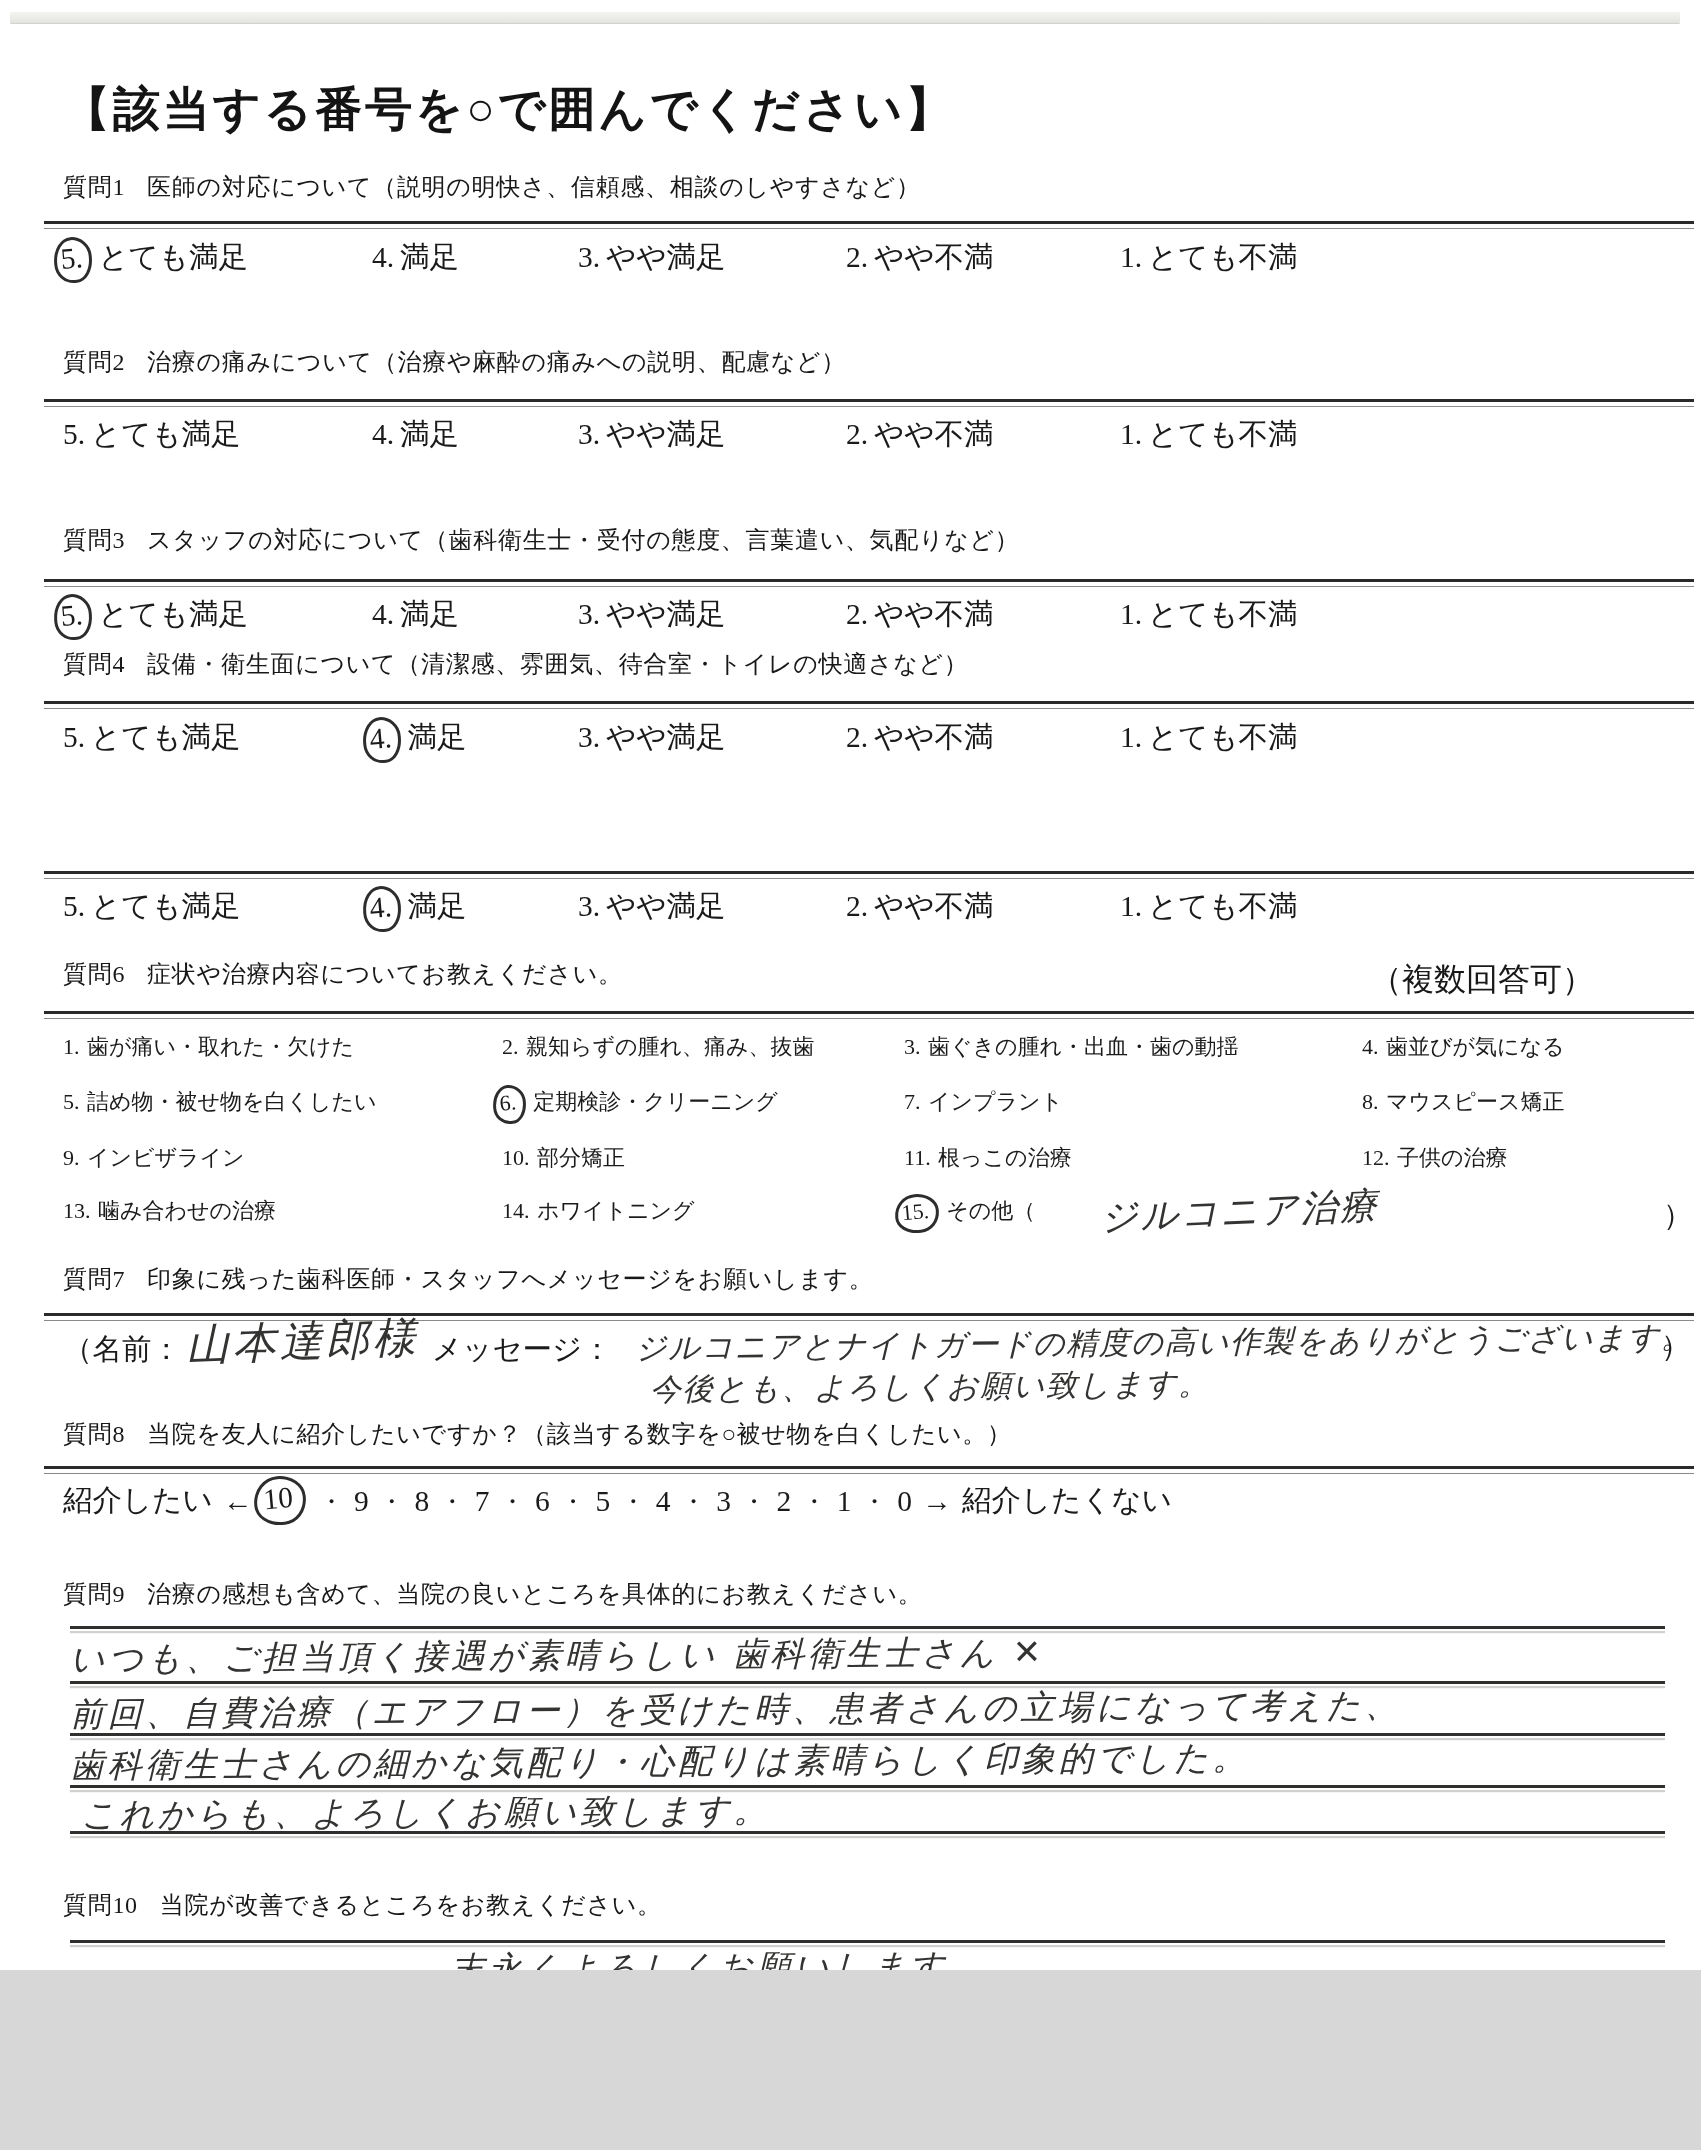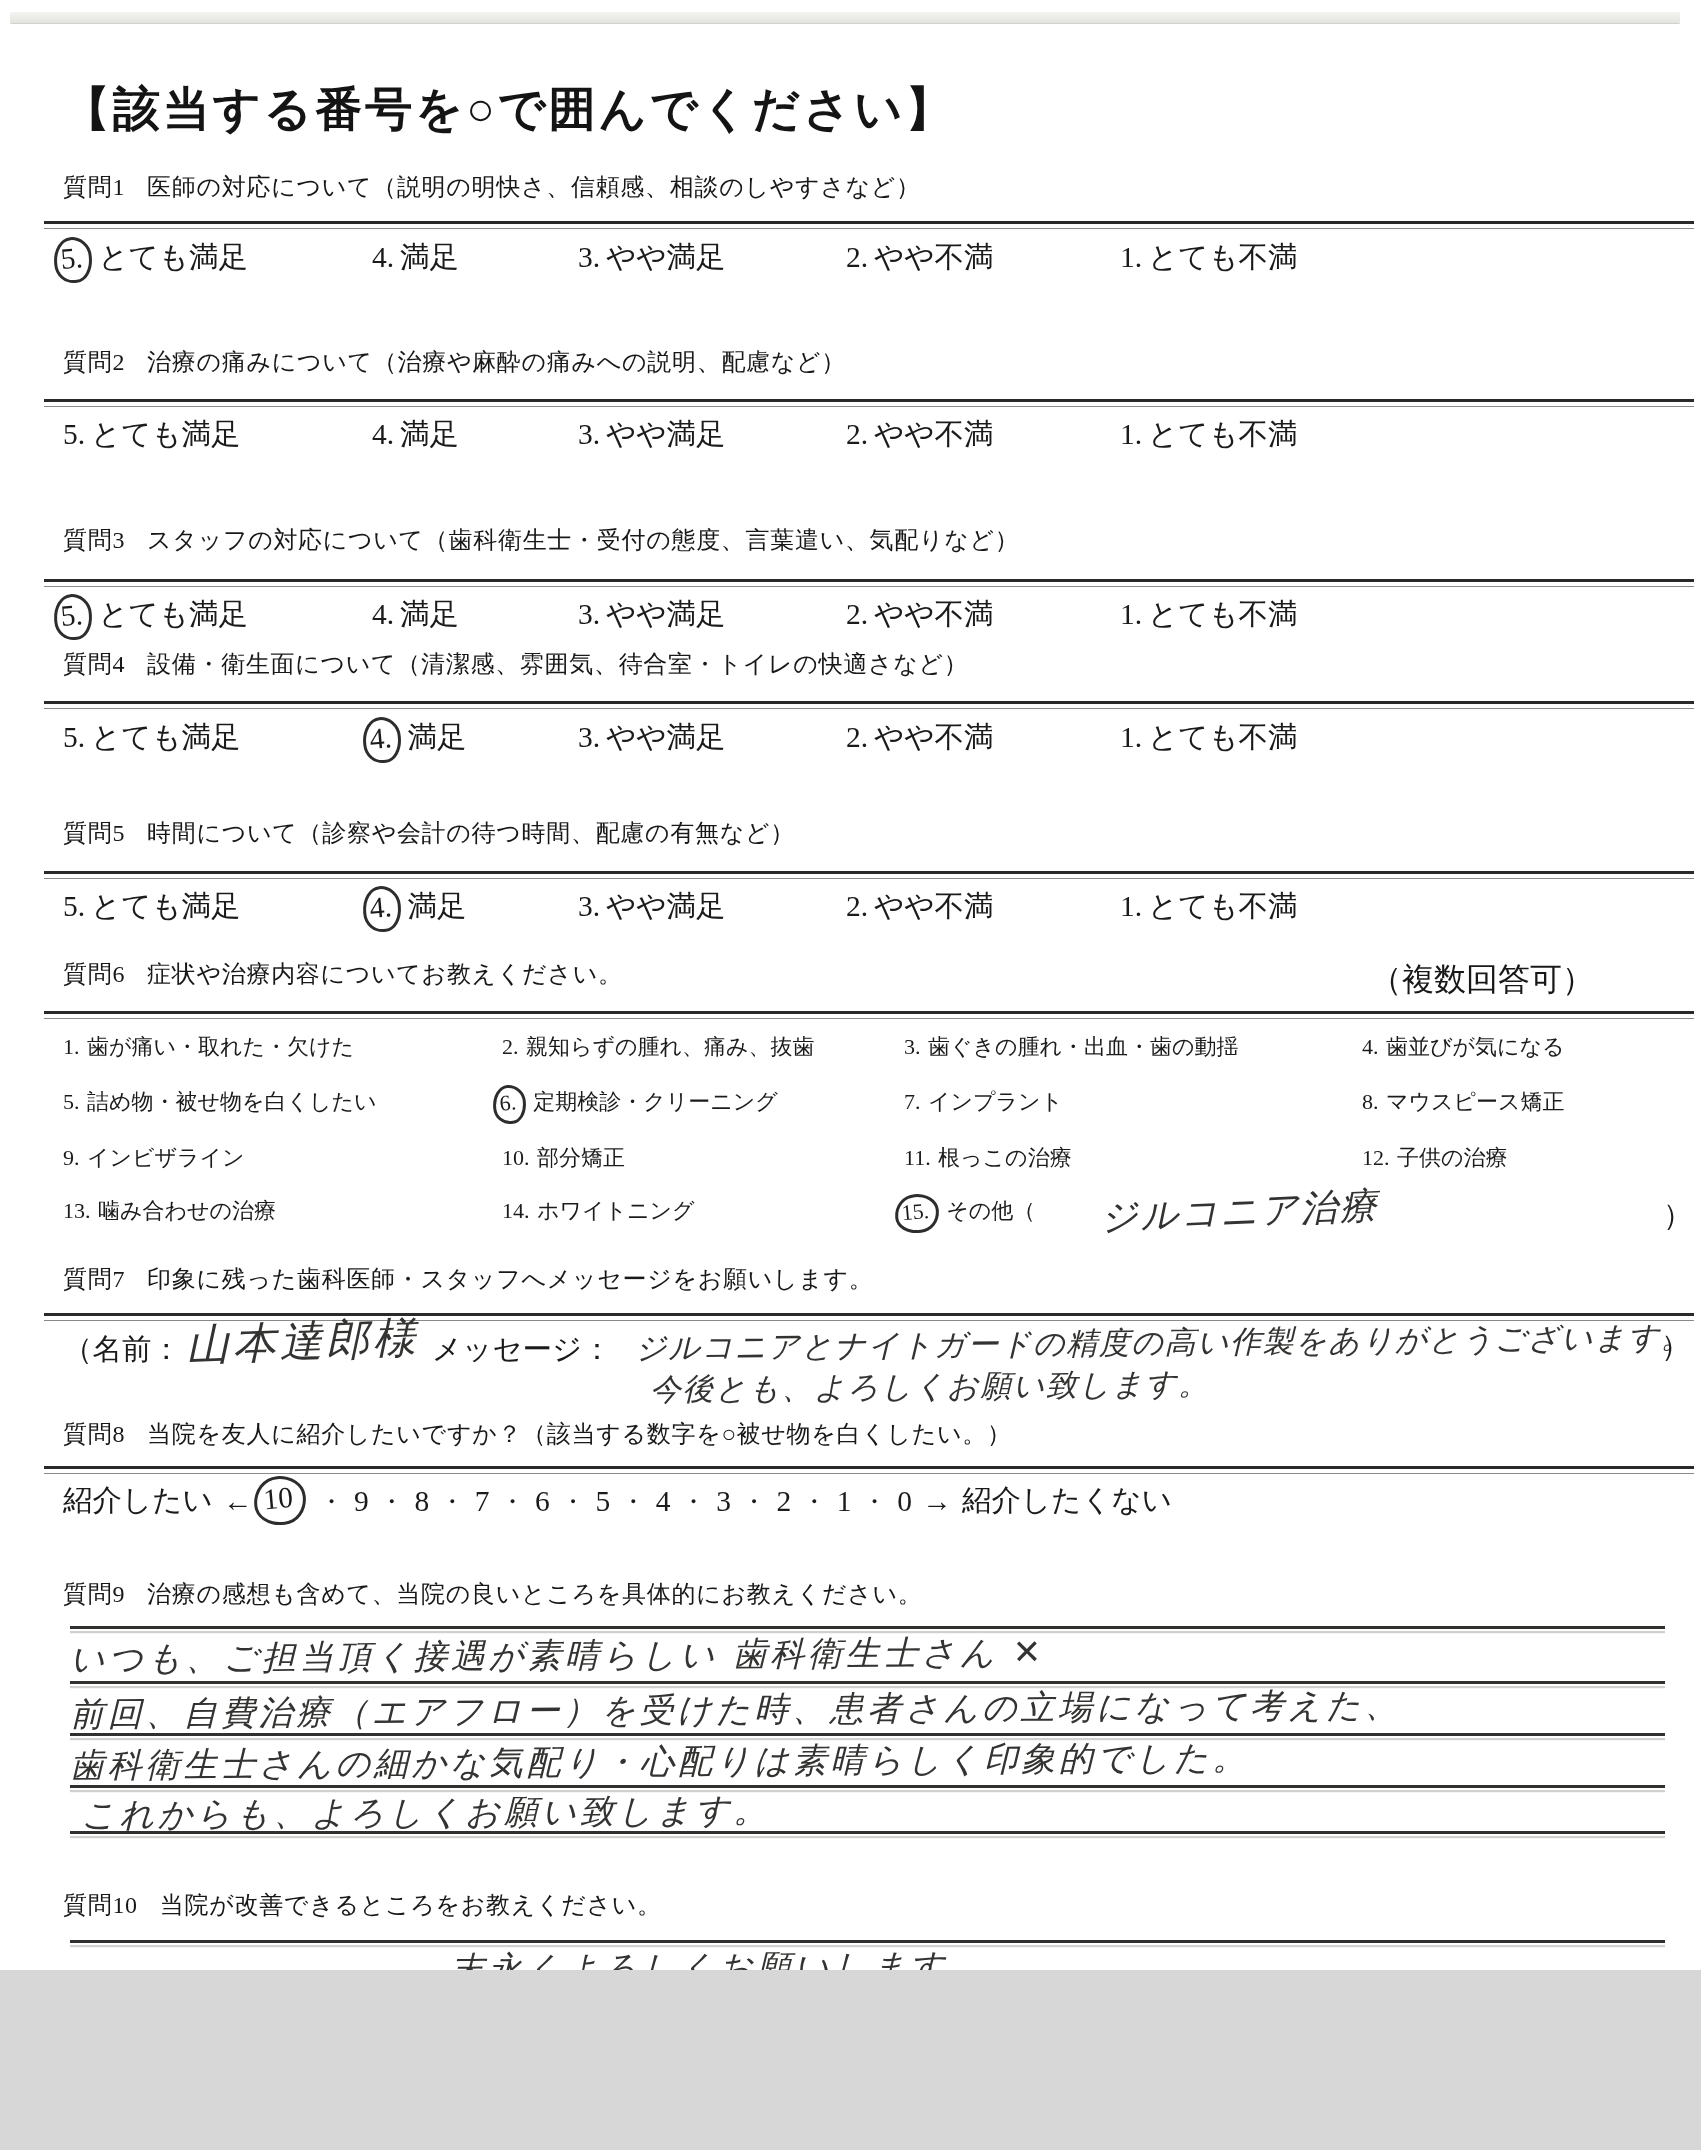--- a/index.html
+++ b/index.html
@@ -87,23 +87,20 @@
   </div>
   <div class="rule" style="top:701px;"></div>
   <div class="abs optrow" style="left:63px;top:718px;">
     <span class="opt" style="left:0;"><span class="num">5.</span><span>とても満足</span></span>
     <span class="opt" style="left:309px;"><span class="num circled">4.</span><span>満足</span></span>
     <span class="opt" style="left:515px;"><span class="num">3.</span><span>やや満足</span></span>
     <span class="opt" style="left:783px;"><span class="num">2.</span><span>やや不満</span></span>
     <span class="opt" style="left:1057px;"><span class="num">1.</span><span>とても不満</span></span>
   </div>
 
-  <div class="abs qhead" style="left:63px;top:817px;">
-    <span class="qlabel">質問5</span><span>時間について（診察や会計の待つ時間、配慮の有無など）</span>
-  </div>
   <div class="rule" style="top:871px;"></div>
   <div class="abs optrow" style="left:63px;top:887px;">
     <span class="opt" style="left:0;"><span class="num">5.</span><span>とても満足</span></span>
     <span class="opt" style="left:309px;"><span class="num circled">4.</span><span>満足</span></span>
     <span class="opt" style="left:515px;"><span class="num">3.</span><span>やや満足</span></span>
     <span class="opt" style="left:783px;"><span class="num">2.</span><span>やや不満</span></span>
     <span class="opt" style="left:1057px;"><span class="num">1.</span><span>とても不満</span></span>
   </div>
 
   <div class="abs qhead" style="left:63px;top:958px;">

